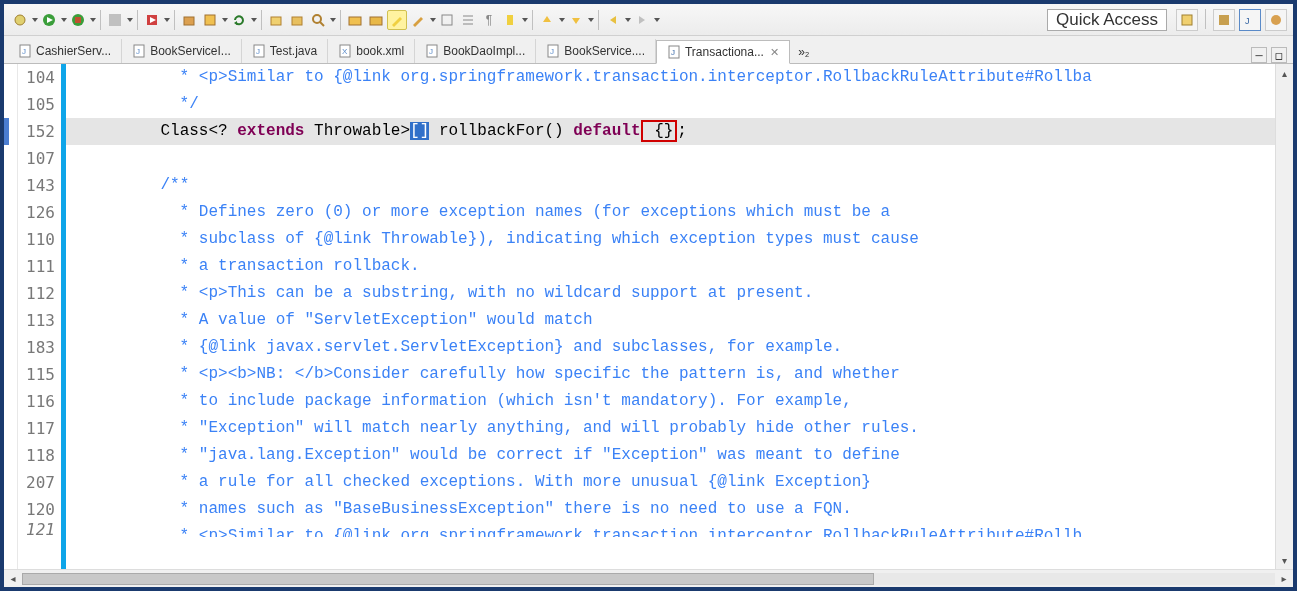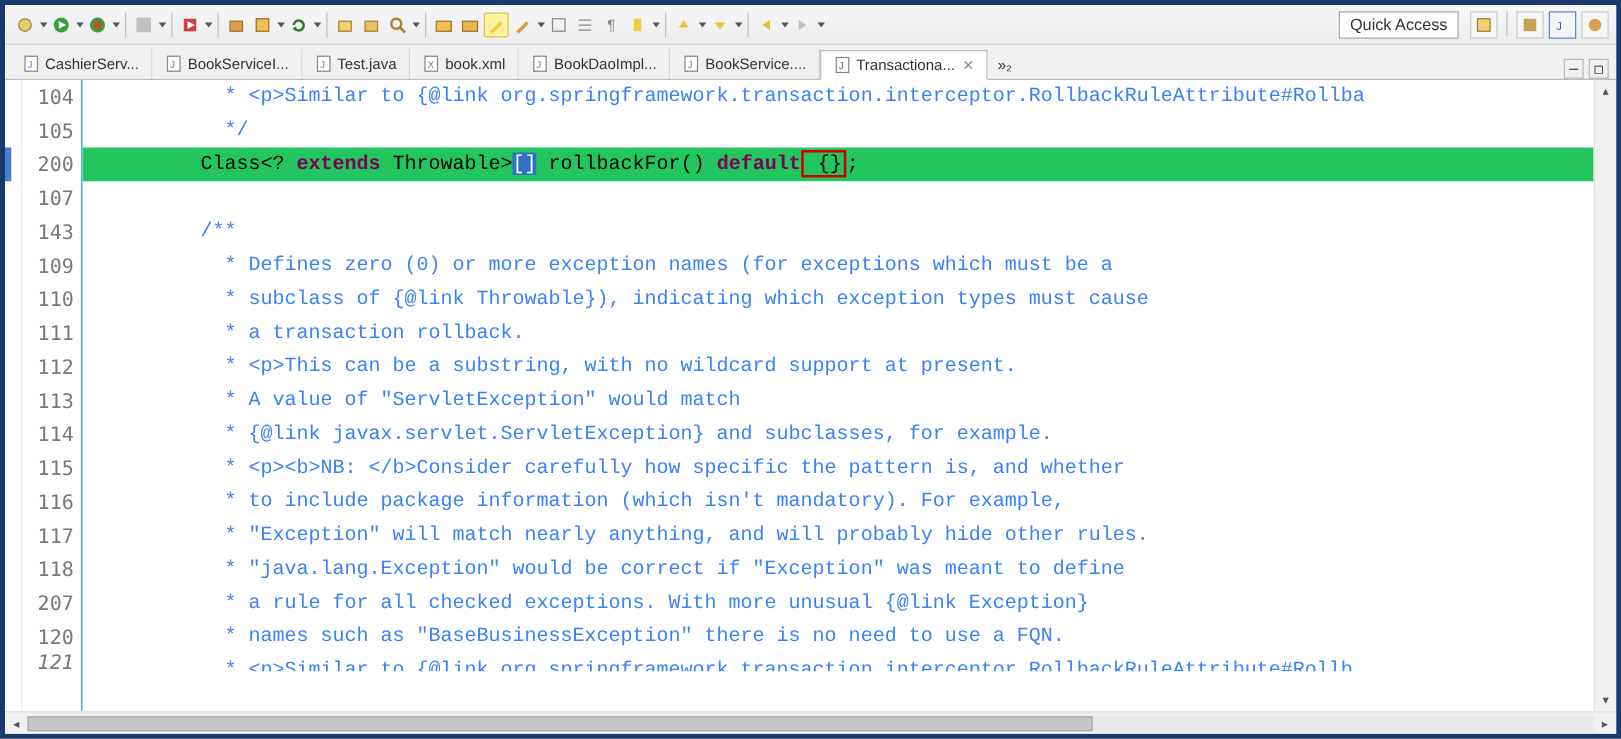--- a/index.html
+++ b/index.html
@@ -49,21 +49,21 @@
   content: "";
   border-left: 3px solid transparent;
   border-right: 3px solid transparent;
   border-top: 4px solid #555;
 }
 .quick-access {
   margin-left: auto;
   border: 1px solid #aaa;
   padding: 2px 8px;
   background: #fff;
-  font-size: 13px;
+  font-size: 17px;
   color: #333;
   height: 22px;
   display: flex;
   align-items: center;
 }
 .persp-btns {
   display: flex;
   gap: 4px;
   margin-left: 8px;
 }
@@ -140,21 +140,21 @@
   position: relative;
 }
 .gutter-marker {
   width: 14px;
   background: #fff;
   border-right: 1px solid #e8e8e8;
 }
 .gutter {
   width: 48px;
   background: #fff;
-  border-right: 1px solid #0ea5e9;
+  border-right: 5px solid #0ea5e9;
   text-align: right;
   padding-top: 0;
 }
 .gutter .ln {
   font-family: Consolas, monospace;
   font-size: 16px;
   color: #787878;
   height: 27px;
   line-height: 27px;
   padding-right: 6px;
@@ -176,21 +176,21 @@
   line-height: 27px;
   white-space: pre;
   overflow: hidden;
   position: relative;
 }
 .code-line {
   height: 27px;
   padding-left: 8px;
 }
 .code-line.active-line {
-  background: #22c55e;
+  background: #e5e5e5;
 }
 .c-comment { color: #3b82f6; }
 .c-keyword { color: #7f0055; font-weight: bold; }
 .c-default { color: #000; }
 .sel {
   background: #3170c9;
   color: #fff;
 }
 .red-box {
   border: 2px solid #d00000;
@@ -471,29 +471,29 @@
     <span>─</span>
     <span>◻</span>
   </div>
 </div>
 
 <div class="editor-wrap">
   <div class="gutter-marker"></div>
   <div class="gutter" id="gutter">
       <div class="ln">104</div>
       <div class="ln">105</div>
-      <div class="ln active-marker">200</div>
+      <div class="ln active-marker">152</div>
       <div class="ln">107</div>
       <div class="ln" style="position: relative;">143</div>
-      <div class="ln">109</div>
+      <div class="ln">126</div>
       <div class="ln">110</div>
       <div class="ln">111</div>
       <div class="ln">112</div>
       <div class="ln">113</div>
-      <div class="ln">114</div>
+      <div class="ln">183</div>
       <div class="ln">115</div>
       <div class="ln">116</div>
       <div class="ln">117</div>
       <div class="ln">118</div>
       <div class="ln">207</div>
       <div class="ln">120</div>
       <div class="ln" style="height: 14px; line-height: 14px; overflow: hidden; font-style: italic;">121</div>
     </div>
   <div class="code" id="code-area"><div class="code-line"><span class="c-default">          </span><span class="c-comment"> * &lt;p&gt;Similar to {@link org.springframework.transaction.interceptor.RollbackRuleAttribute#Rollba</span></div><div class="code-line"><span class="c-default">          </span><span class="c-comment"> */</span></div><div class="code-line active-line"><span class="c-default">         </span><span class="c-default">Class&lt;? </span><span class="c-keyword">extends</span><span class="c-default"> Throwable&gt;</span><span class="sel">[]</span><span class="c-default"> rollbackFor() </span><span class="c-keyword">default</span><span class="c-default red-box"> {}</span><span class="c-default">;</span></div><div class="code-line"><span class="c-default"></span></div><div class="code-line"><span class="c-default">         </span><span class="c-comment">/**</span></div><div class="code-line"><span class="c-default">          </span><span class="c-comment"> * Defines zero (0) or more exception names (for exceptions which must be a</span></div><div class="code-line"><span class="c-default">          </span><span class="c-comment"> * subclass of {@link Throwable}), indicating which exception types must cause</span></div><div class="code-line"><span class="c-default">          </span><span class="c-comment"> * a transaction rollback.</span></div><div class="code-line"><span class="c-default">          </span><span class="c-comment"> * &lt;p&gt;This can be a substring, with no wildcard support at present.</span></div><div class="code-line"><span class="c-default">          </span><span class="c-comment"> * A value of "ServletException" would match</span></div><div class="code-line"><span class="c-default">          </span><span class="c-comment"> * {@link javax.servlet.ServletException} and subclasses, for example.</span></div><div class="code-line"><span class="c-default">          </span><span class="c-comment"> * &lt;p&gt;&lt;b&gt;NB: &lt;/b&gt;Consider carefully how specific the pattern is, and whether</span></div><div class="code-line"><span class="c-default">          </span><span class="c-comment"> * to include package information (which isn't mandatory). For example,</span></div><div class="code-line"><span class="c-default">          </span><span class="c-comment"> * "Exception" will match nearly anything, and will probably hide other rules.</span></div><div class="code-line"><span class="c-default">          </span><span class="c-comment"> * "java.lang.Exception" would be correct if "Exception" was meant to define</span></div><div class="code-line"><span class="c-default">          </span><span class="c-comment"> * a rule for all checked exceptions. With more unusual {@link Exception}</span></div><div class="code-line"><span class="c-default">          </span><span class="c-comment"> * names such as "BaseBusinessException" there is no need to use a FQN.</span></div><div class="code-line" style="height: 14px; overflow: hidden;"><span class="c-default">          </span><span class="c-comment"> * &lt;p&gt;Similar to {@link org.springframework.transaction.interceptor.RollbackRuleAttribute#Rollb</span></div></div>
   <div class="vscroll">

